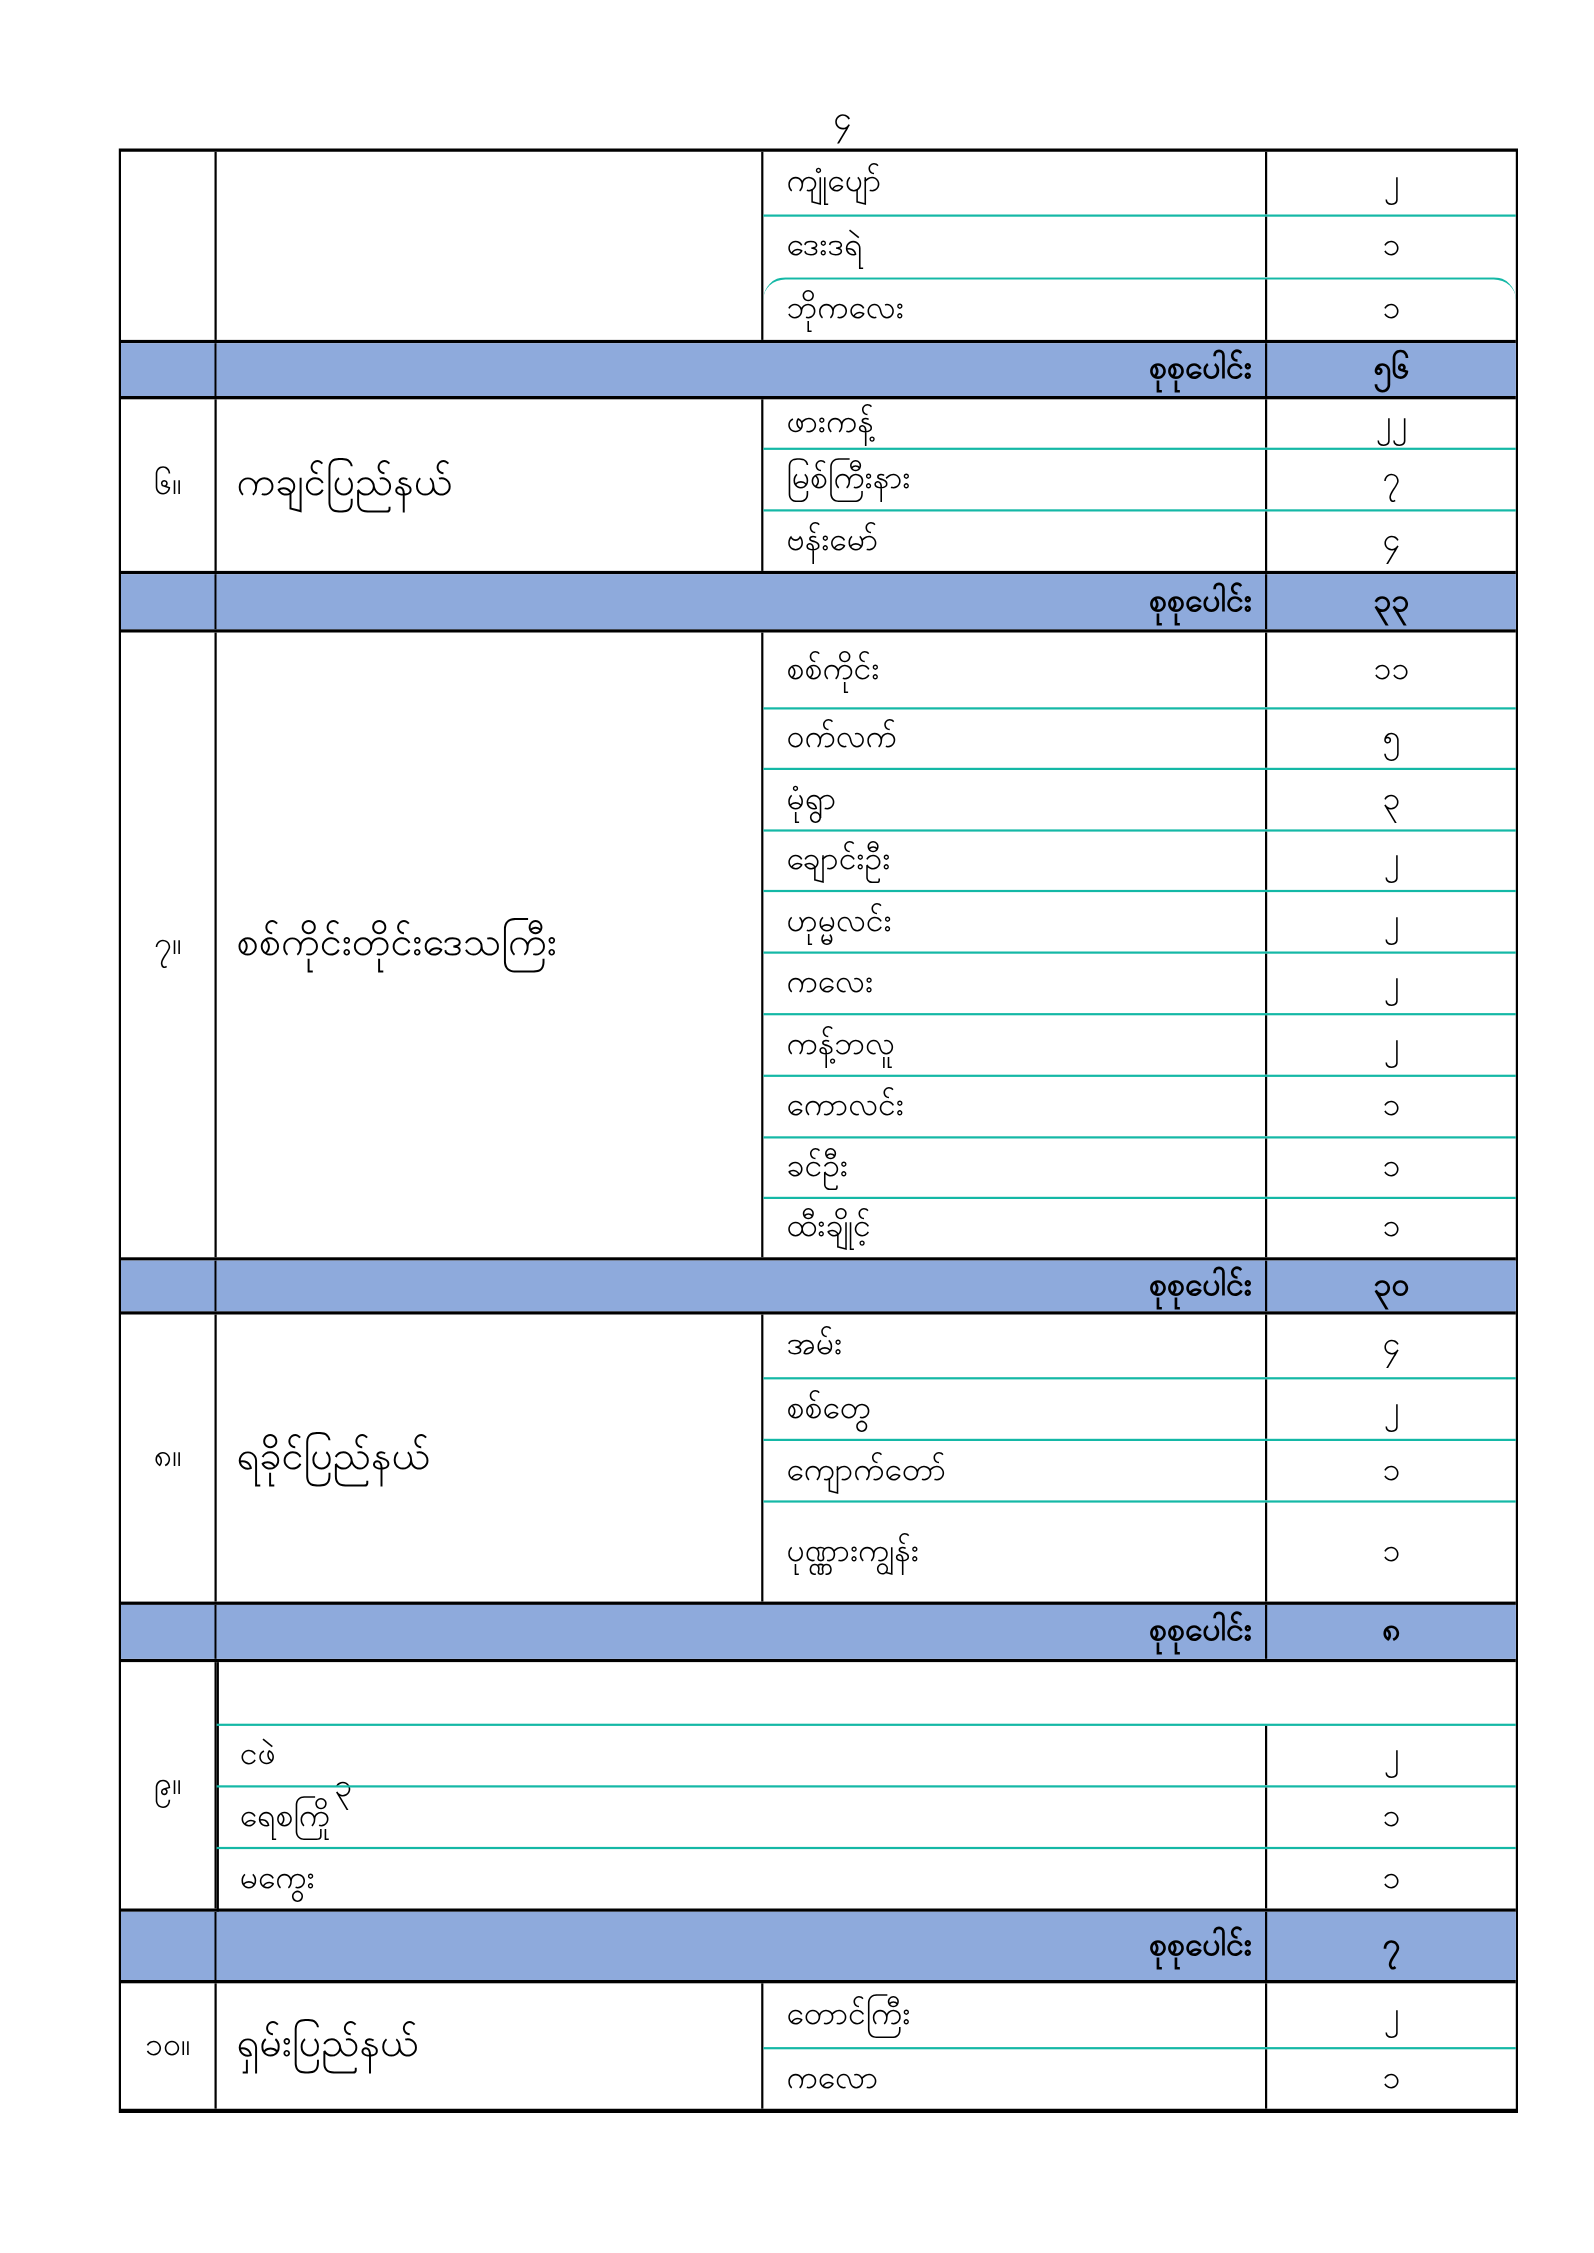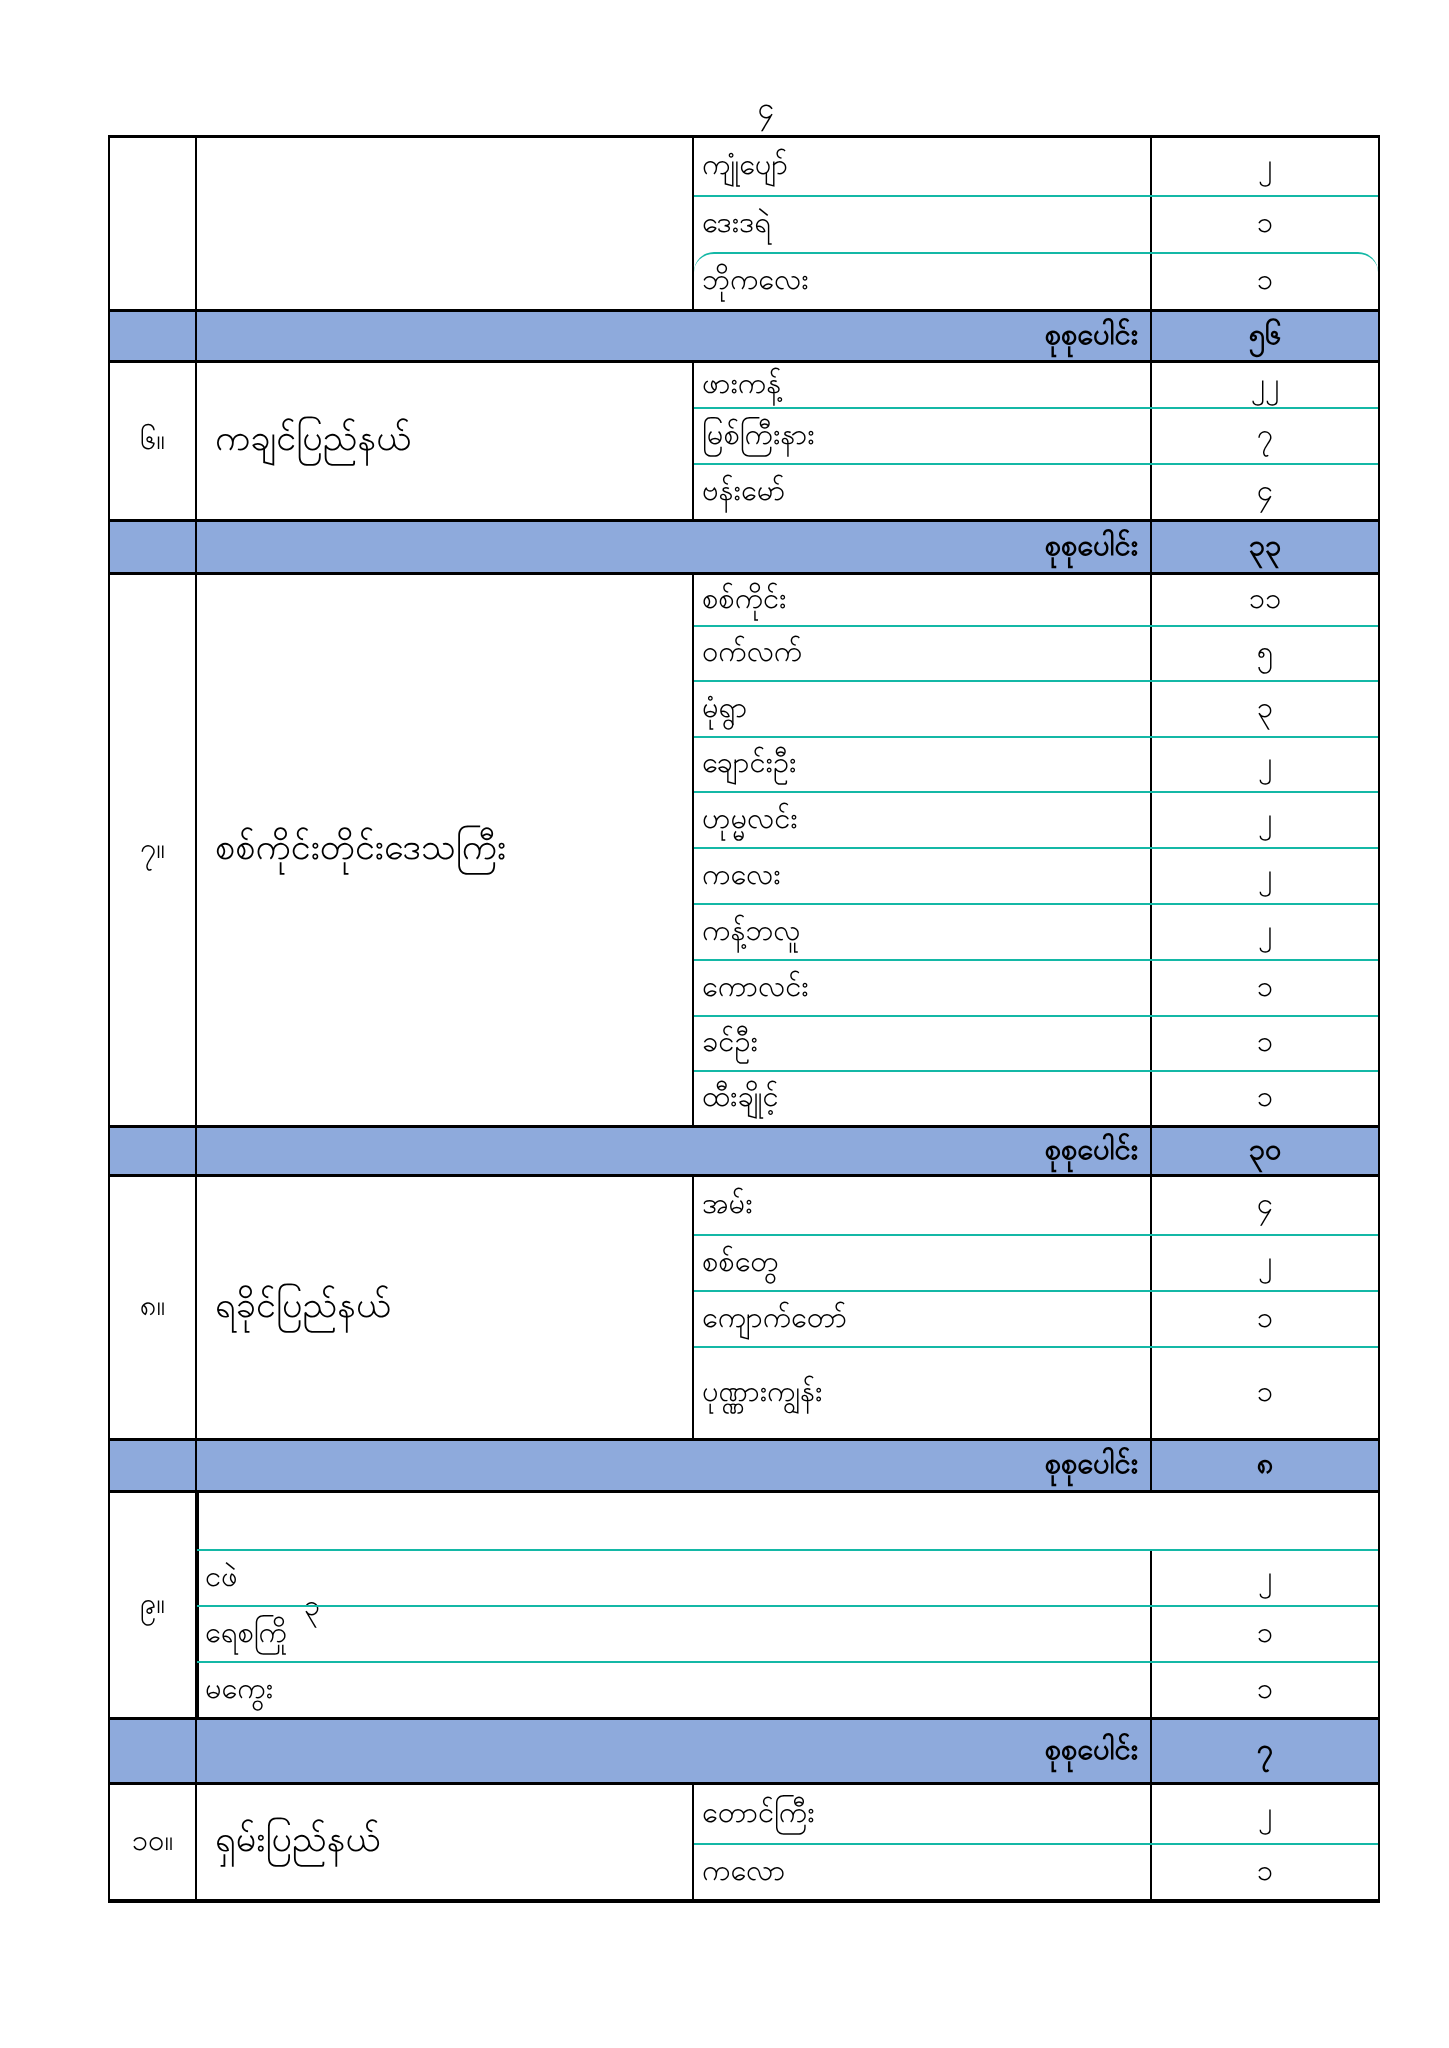--- a/index.html
+++ b/index.html
@@ -72,21 +72,21 @@
     box-sizing: border-box;
     align-items: stretch;
   }
   .trow + .trow {
     border-top: 2px solid #14b8a6;
   }
   .col-town {
     flex: 1 1 auto;
     display: flex;
     align-items: center;
-    padding-left: 8px;
+    padding-left: 21px;
     font-size: 29px;
     box-sizing: border-box;
   }
   .col-count {
     flex: 0 0 228px;
     width: 228px;
     border-left: 2px solid #000;
     display: flex;
     align-items: center;
     justify-content: center;
@@ -166,21 +166,21 @@
       </div>
       <div class="total-row" style="height: 56px;">
         <div class="cell col-no"></div>
         <div class="cell merged">စုစုပေါင်း</div>
         <div class="cell col-count">၃၃</div>
       </div>
       <div class="section">
         <div class="cell col-no">၇။</div>
         <div class="cell col-region">စစ်ကိုင်းတိုင်းဒေသကြီး</div>
         <div class="rows">
-          <div class="trow" style="height: 50px;">
+          <div class="trow" style="height: 68px;">
             <div class="cell col-town">စစ်ကိုင်း</div>
             <div class="cell col-count">၁၁</div>
           </div>
           <div class="trow" style="height: 55px;">
             <div class="cell col-town">ဝက်လက်</div>
             <div class="cell col-count">၅</div>
           </div>
           <div class="trow" style="height: 56px;">
             <div class="cell col-town">မုံရွာ</div>
             <div class="cell col-count">၃</div>

